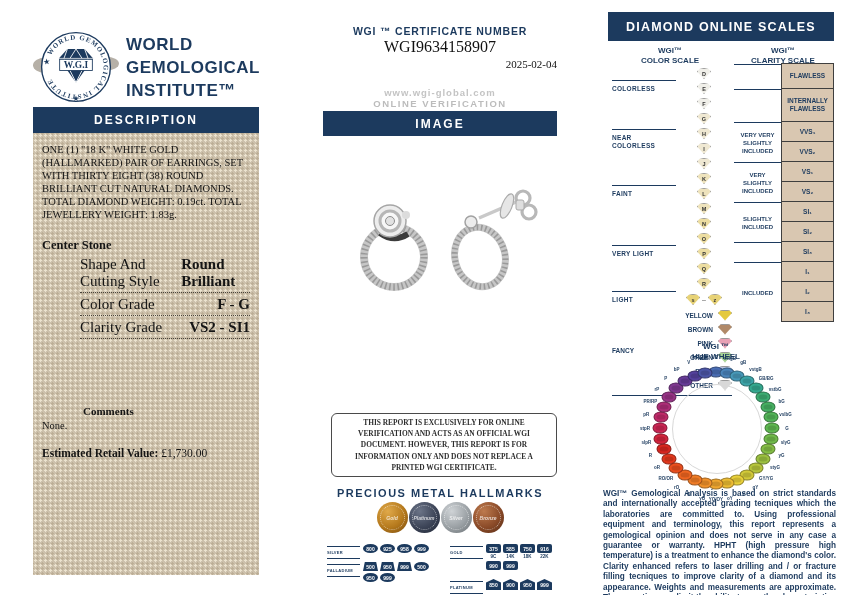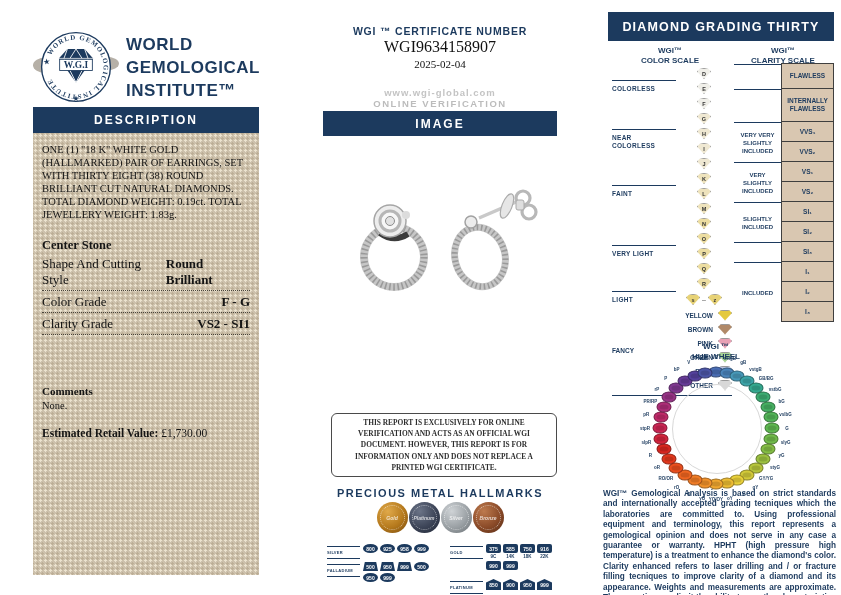--- a/index.html
+++ b/index.html
@@ -11,32 +11,32 @@
   
   #org-title{left:126px;top:33px;font-size:17px;font-weight:bold;line-height:23px;letter-spacing:.5px;color:#1c3a5e;}
   #desc-bar{left:33px;top:107px;width:226px;height:26px;}
   #beige-panel{left:33px;top:133px;width:226px;height:442px;box-sizing:border-box;padding:10px 9px;
      background-color:#cdc1ac;
      background-image:radial-gradient(#ece3cf 1px,transparent 1.3px),radial-gradient(#bcae96 1px,transparent 1.3px);
      background-size:5px 5px;background-position:0 0,2px 3px;
      font-family:"Liberation Serif","DejaVu Serif",serif;color:#151515;}
   #desc-text{font-size:10.5px;line-height:13px;}
   #cs-title{margin-top:17px;font-size:12.5px;font-weight:bold;}
-  .cs-row{display:flex;justify-content:space-between;font-size:13px;padding:3px 0 2px 0;
-          border-bottom:1px dotted #4a453c;}
+  .cs-row{display:flex;justify-content:space-between;font-size:15px;padding:3px 0 2px 0;
+          border-bottom:1px dotted #4a453c;margin-left:38px;}
   .cs-row .v{font-weight:bold;}
-  #comments-title{margin-top:50px;font-size:11px;font-weight:bold;}
+  #comments-title{margin-top:66px;font-size:11px;font-weight:bold;padding-left:41px;}
   #comments-value{font-size:10.5px;margin-top:3px;}
   #retail-line{margin-top:16px;font-size:11.5px;}
   #retail-line b{font-weight:bold;}
   
   .midcenter{left:323px;width:234px;text-align:center;}
   #cert-header{top:25px;font-size:10.5px;font-weight:bold;letter-spacing:.8px;color:#1c3a5e;}
   #cert-number{top:38px;font-family:"Liberation Serif",serif;font-size:16px;color:#111;}
-  #cert-date{top:58px;font-family:"Liberation Serif",serif;font-size:11px;color:#111;}
+  #cert-date{top:58px;font-family:"Liberation Serif",serif;font-size:11px;color:#111;text-align:right;}
   #online-verif{top:74px;font-size:9.5px;font-weight:bold;letter-spacing:1.5px;color:#bcbcbc;margin-top:24px;}
   #website{top:87px;font-size:9.5px;font-weight:bold;letter-spacing:1px;color:#c4c4c4;text-decoration:none;display:block;}
   #image-bar{left:323px;top:111px;width:234px;height:25px;}
   #earrings{left:330px;top:145px;width:220px;height:190px;}
   #disclaimer{left:331px;top:413px;width:226px;height:64px;box-sizing:border-box;border:1px solid #4a4a4a;
       border-radius:6px;padding:8px 10px;display:flex;align-items:center;
       font-family:"Liberation Serif",serif;font-size:7.4px;font-weight:bold;color:#2e2e2e;
       text-align:center;line-height:1.5;}
   #hm-title{top:487px;font-size:11px;font-weight:bold;letter-spacing:1.5px;color:#1c3a5e;}
   #coins{left:323px;top:502px;width:234px;display:flex;justify-content:center;gap:1px;}
@@ -301,21 +301,21 @@
             <span class="hm-wrap">
               <span class="hm-mark hm-house">999</span>
               <span class="hm-sub">&nbsp;</span>
             </span>
           </span>
         </div>
       </div>
   </div>
 
   <div class="abs navybar" id="grading-bar">
-    <span>DIAMOND GRADING  THIRTY</span>
+    <span>DIAMOND ONLINE  SCALES</span>
   </div>
 
   <div class="abs scale-title" id="color-title">
     <div>WGI™</div>
     <div>COLOR SCALE</div>
   </div>
   <div class="abs scale-title" id="clarity-title">
     <div>WGI™</div>
     <div>CLARITY SCALE</div>
   </div>

